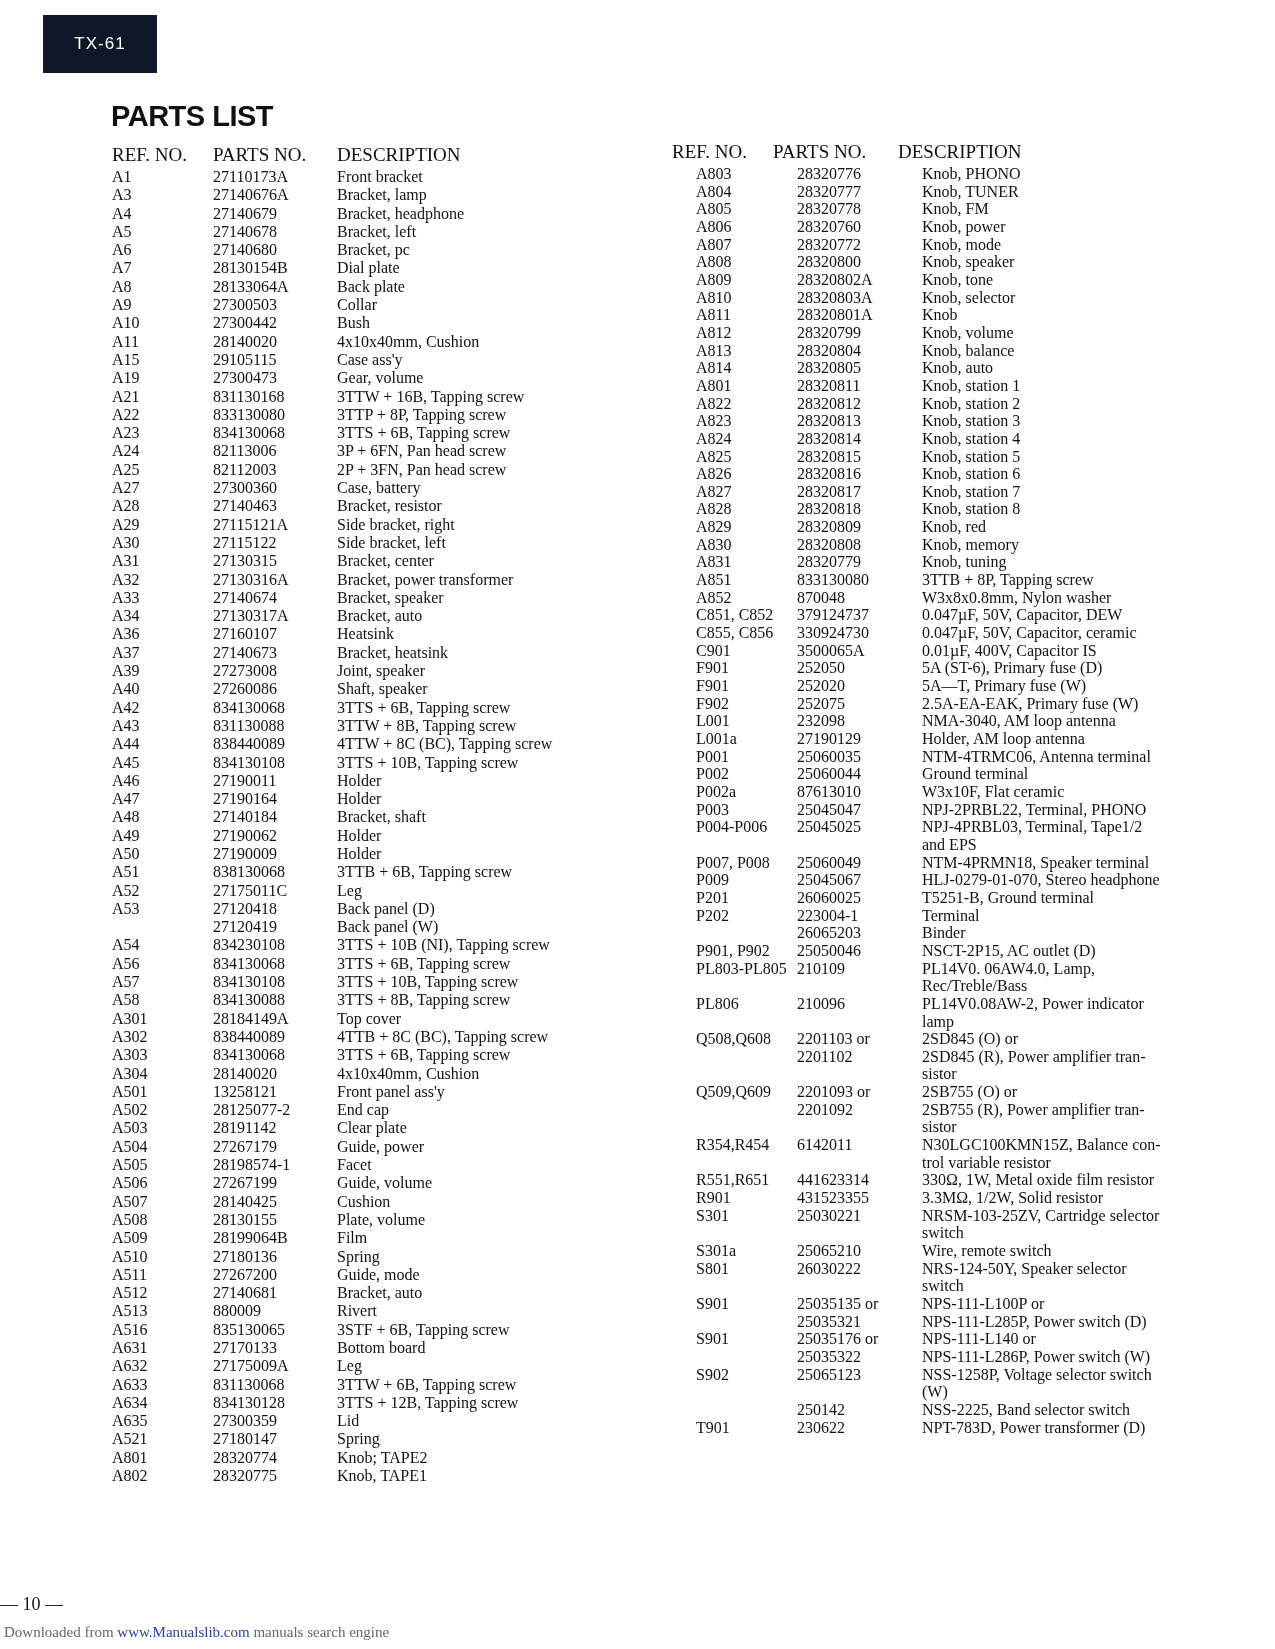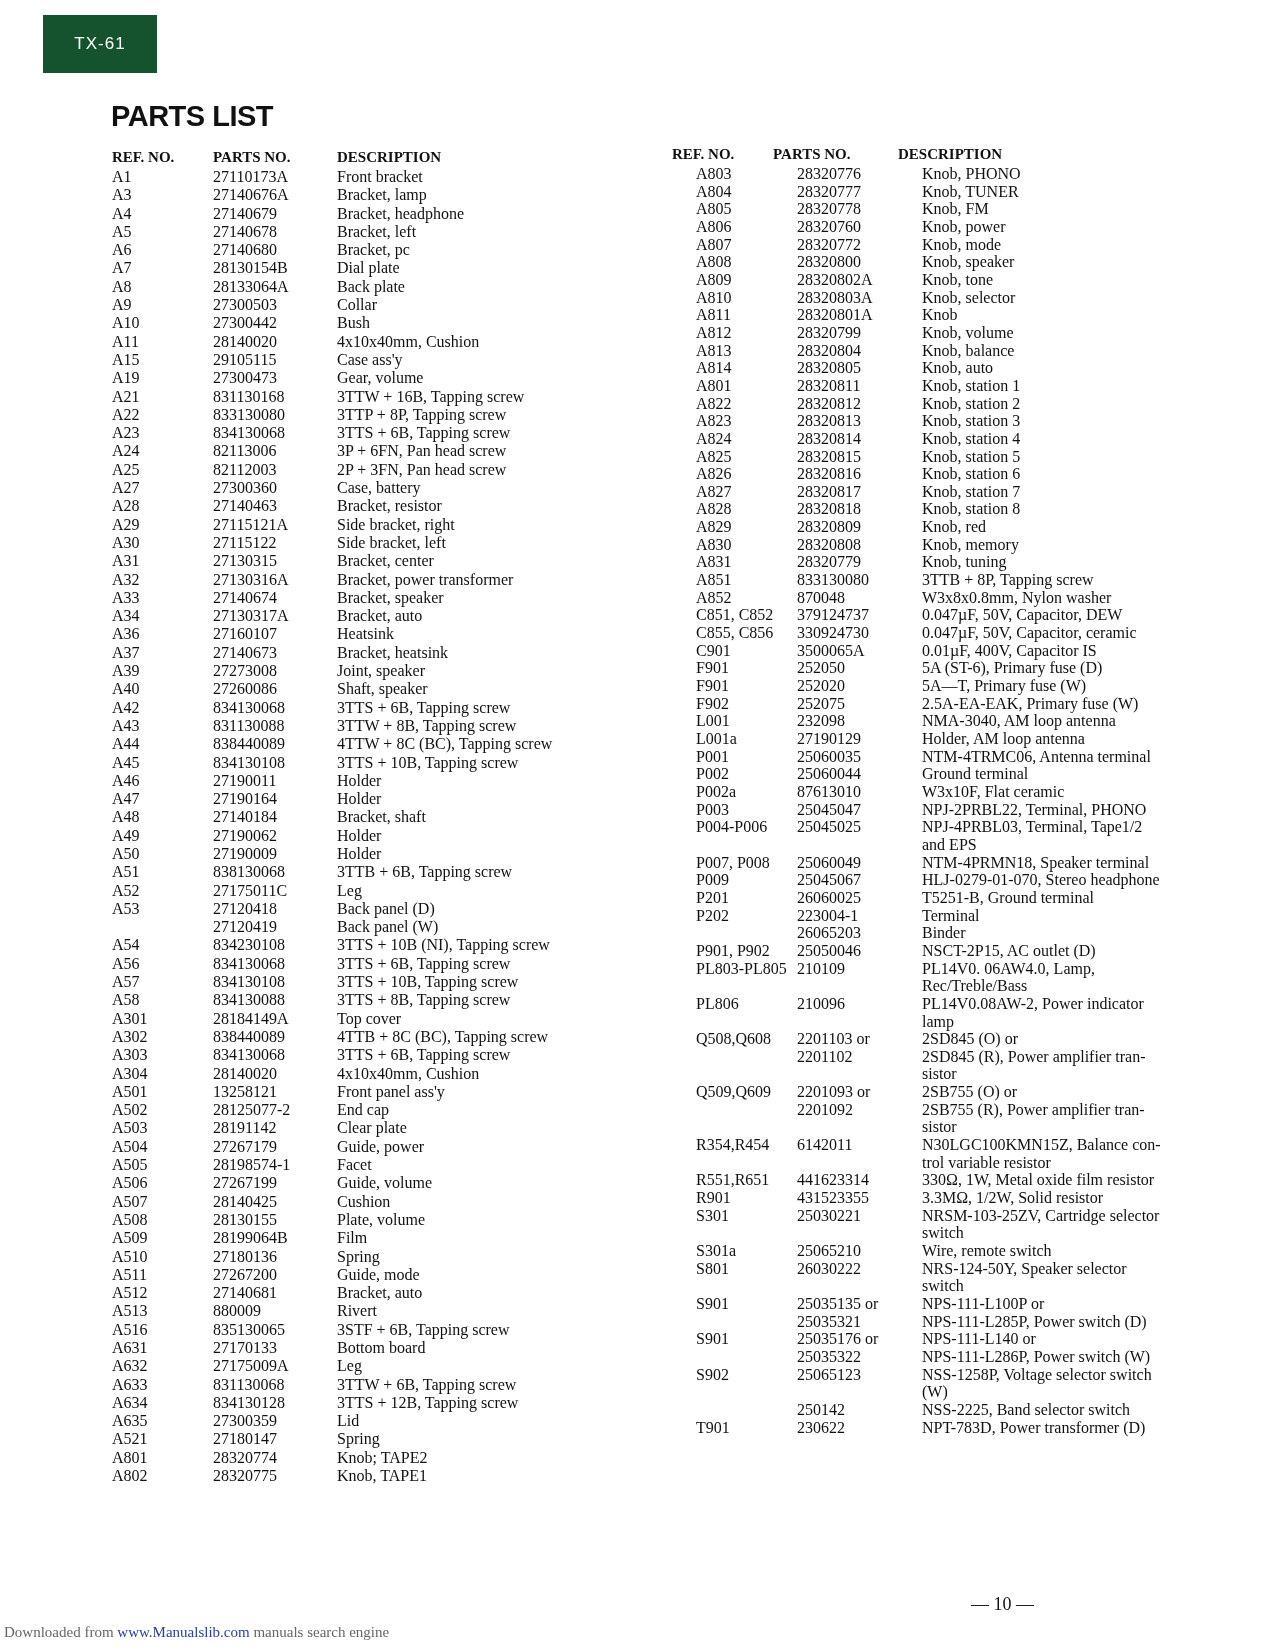--- a/index.html
+++ b/index.html
@@ -2,50 +2,50 @@
 <html><head>
 <meta charset="utf-8">
 <style>
   html, body { margin: 0; padding: 0; background: #ffffff; }
   body {
     width: 1275px; height: 1649px; position: relative; overflow: hidden;
     font-family: "Liberation Serif", "DejaVu Serif", serif; color: #111;
   }
   .model-badge {
     position: absolute; left: 43px; top: 15px; width: 114px; height: 58px;
-    background: #14532d; color: #fff;
+    background: #0f172a; color: #fff;
     font-family: "Liberation Sans", "DejaVu Sans", sans-serif;
     font-size: 17px; letter-spacing: 1px;
     display: flex; align-items: center; justify-content: center;
   }
   .page-title {
     position: absolute; left: 111px; top: 100px;
     font-family: "Liberation Sans", "DejaVu Sans", sans-serif;
     font-weight: bold; font-size: 29px; letter-spacing: -0.5px;
   }
   .col { position: absolute; }
   .col-left { left: 112px; top: 142px; width: 520px; }
   .col-right { left: 672px; top: 139px; width: 560px; }
-  .hdr { display: flex; font-weight: bold; font-size: 15px; height: 24px; align-items: flex-end; justify-content: center; }
+  .hdr { display: flex; font-weight: normal; font-size: 19px; height: 24px; align-items: flex-end; justify-content: center; }
   .col-left .hdr { margin-bottom: 2px; }
   .col-right .hdr { margin-bottom: 2px; }
   .c-ref { flex: 0 0 auto; }
   .col-left .c-ref { width: 101px; }
   .col-left .c-part { width: 124px; }
   .col-right .c-ref { width: 101px; }
   .col-right .c-part { width: 125px; }
   .c-part { flex: 0 0 auto; }
   .c-desc { flex: 1 1 auto; }
   .row { display: flex; font-size: 16px; white-space: nowrap; }
   .col-left .row { line-height: 18.3px; }
   .col-right .row { line-height: 17.65px; margin-left: 24px; }
   .desc-lines span { display: block; }
   .part-lines span { display: block; }
   .page-number {
-    position: absolute; left: 0; width: 1034px; top: 1594px; text-align: right;
+    position: absolute; left: 0; width: 1034px; top: 1594px; text-align: left;
     font-size: 18px;
   }
   .footer {
     position: absolute; left: 4px; top: 1624px; font-size: 15px; color: #666;
   }
   .footer a { color: #2a3f9c; }
 </style>
 </head>
 <body>
 

